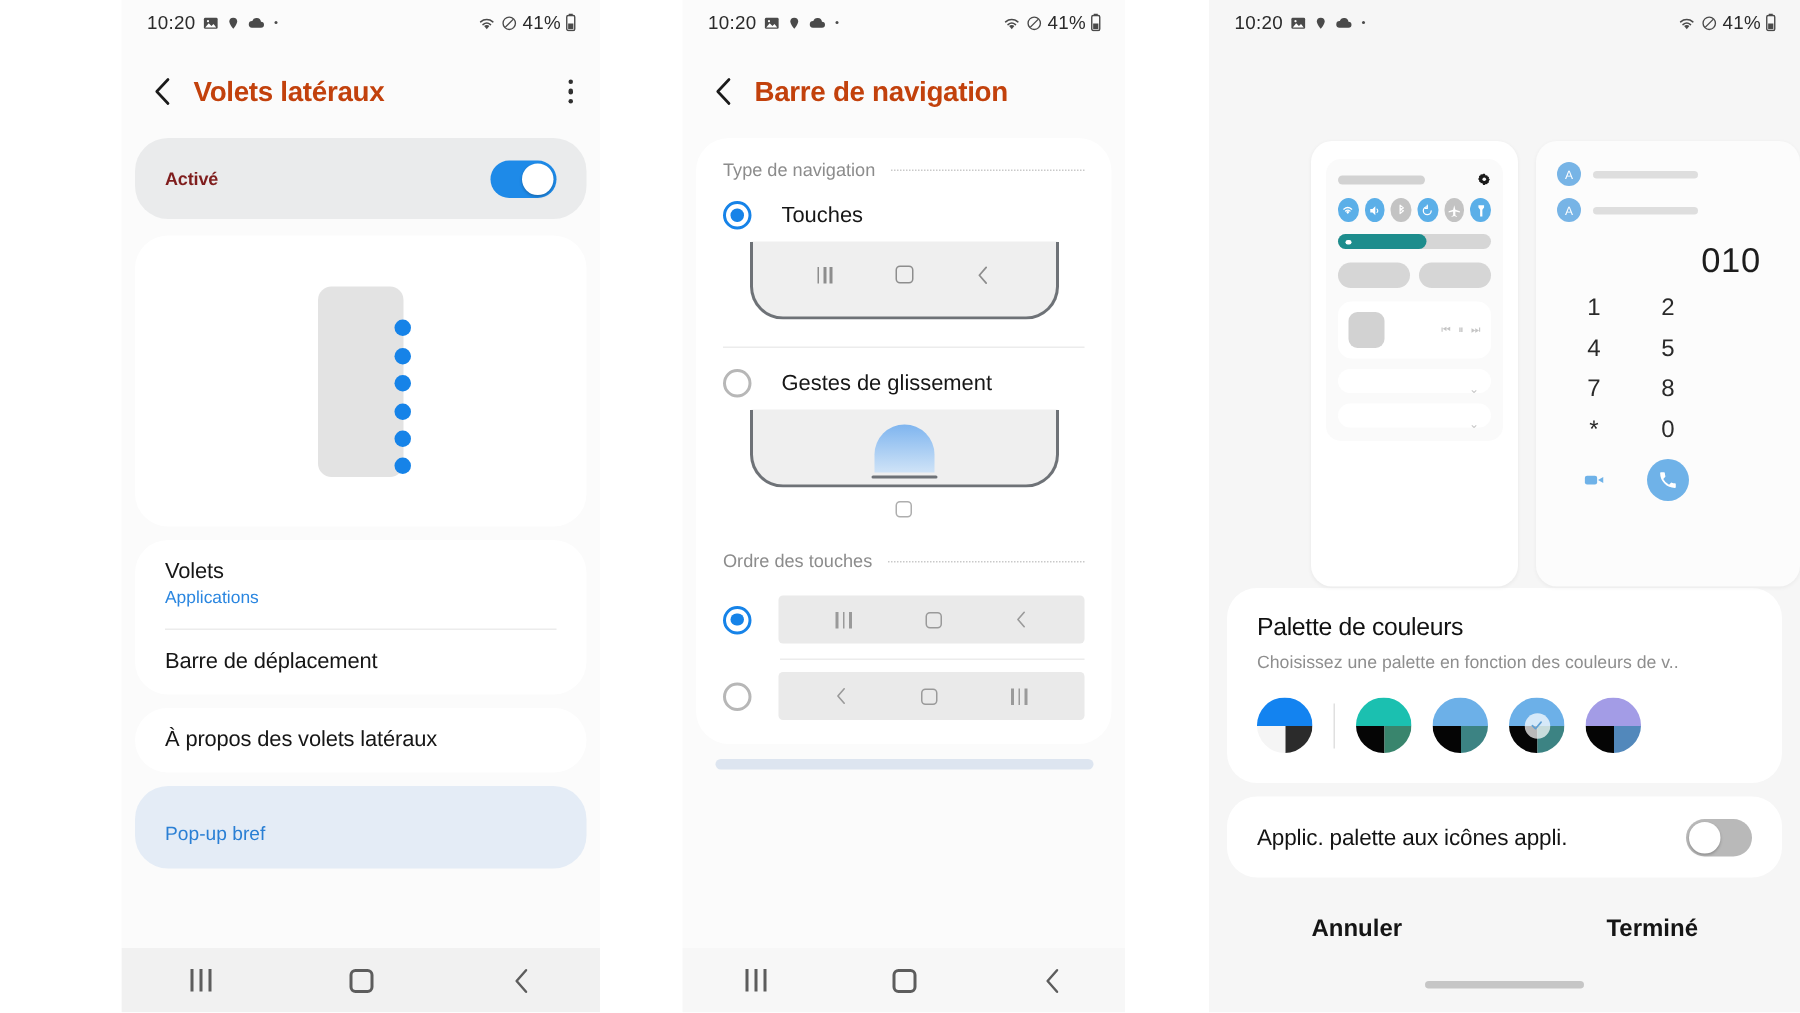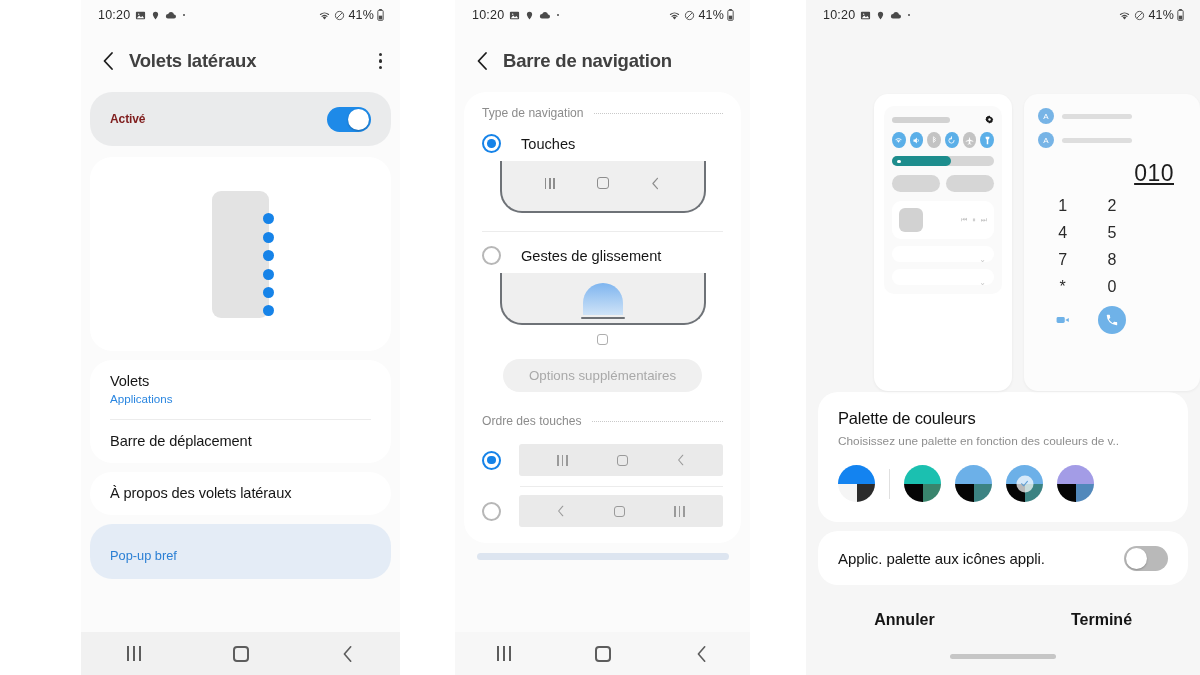--- a/index.html
+++ b/index.html
@@ -32,21 +32,21 @@
   .sb-right { display:flex; align-items:center; gap:3px; }
   .sb-time { font-size:12.5px; letter-spacing:.2px; color:#2b2b2b; }
   .ico { display:inline-block; }
 
   svg.gi { display:block; }
 
   
   .appbar { display:flex; align-items:center; height:62px; padding:0 18px 0 14px; }
   .appbar .back { width:26px; height:26px; display:flex; align-items:center; justify-content:center; }
   .appbar .title {
-    font-size: 18.5px; color:#404040; font-weight:700; margin-left:8px; letter-spacing:-.2px;
+    font-size: 18.5px; color:#c2410c; font-weight:700; margin-left:8px; letter-spacing:-.2px;
   }
   .appbar .kebab { margin-left:auto; display:flex; flex-direction:column; gap:3px; align-items:center; }
   .kebab i { width:3.2px; height:3.2px; background:#303030; border-radius:50%; display:block; }
 
   
   .card { background:#ffffff; border-radius:22px; margin:0 9px 9px 9px; }
 
   
   .toggle-row {
     height:54px; display:flex; align-items:center; padding:0 20px;
@@ -162,21 +162,21 @@
   .dial-card {
     position:absolute; left:218px; top:64px; width:176px; height:297px;
     background:#fcfcfc; border-radius:14px; padding:14px 14px 10px 14px;
     box-shadow: 0 1px 3px rgba(0,0,0,.05);
   }
   .dial-contact { display:flex; align-items:center; gap:8px; margin-bottom:8px; }
   .dial-av { width:16px; height:16px; border-radius:50%; background:#77b4e6; color:#fff;
              font-size:8px; display:flex; align-items:center; justify-content:center; }
   .dial-ph { height:5px; width:70px; background:#dedede; border-radius:3px; }
   .dial-num { text-align:right; font-size:23px; color:#1d1d1d; letter-spacing:.5px;
-              padding-right:12px; margin:12px 0 10px 0; font-weight:400;text-decoration:underline; }
+              padding-right:12px; margin:12px 0 10px 0; font-weight:400; }
   .dial-pad { display:grid; grid-template-columns:repeat(3,1fr); row-gap:9px; }
   .dial-key { text-align:center; font-size:16px; color:#2a2a2a; }
   .dial-actions { display:grid; grid-template-columns:repeat(3,1fr); align-items:center; margin-top:10px; }
   .dial-call { width:28px; height:28px; border-radius:50%; background:#6fb2e8;
                display:flex; align-items:center; justify-content:center; margin:0 auto; }
 
   .palette-card { background:#fff; border-radius:20px; margin:0 12px 9px 12px; padding:17px 20px 20px 20px; }
   .pal-title { font-size:16.5px; color:#111; letter-spacing:-.2px; }
   .pal-sub { font-size:11.8px; color:#8e8e8e; margin-top:6px; }
   .pal-swatches { display:flex; align-items:center; gap:14px; margin-top:17px; }
@@ -417,21 +417,20 @@
       <div class="radio-row" style="padding-top:14px;">
         <span class="radio"></span>
         <span class="radio-label">Gestes de glissement</span>
       </div>
       <div class="phone-mock" style="flex-direction:column; justify-content:flex-end; padding:0 0 4px 0;">
         <div class="gesture-pill"></div>
         <div class="gesture-under"></div>
       </div>
       <div class="small-circle"></div>
 
-      <button class="opt-btn">Options supplémentaires</button>
 
       <div class="sec-head" style="padding-top:22px;">
         <span class="lbl">Ordre des touches</span>
         <span class="dotline"></span>
       </div>
 
       <div class="order-row">
         <span class="radio sel"></span>
         <span class="order-bar">
           <span class="ob-recent">

